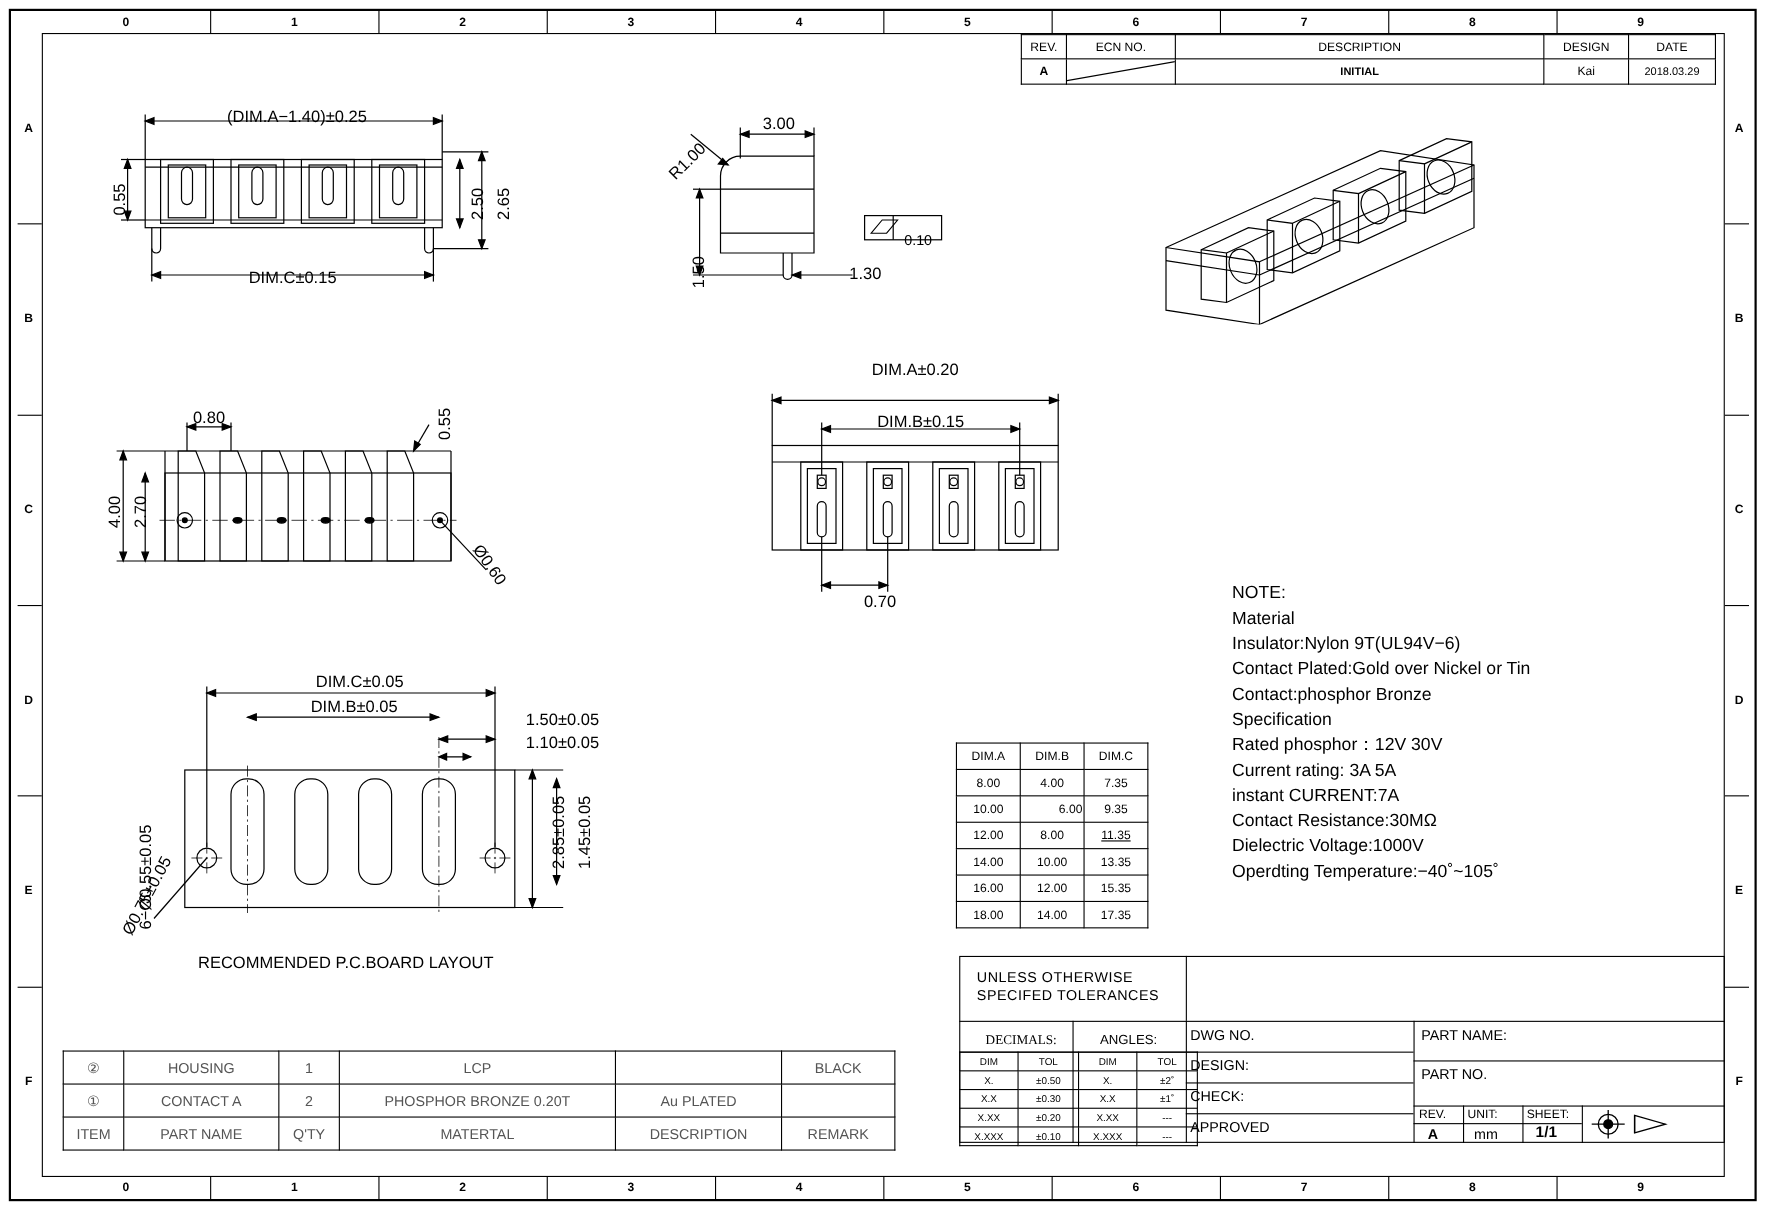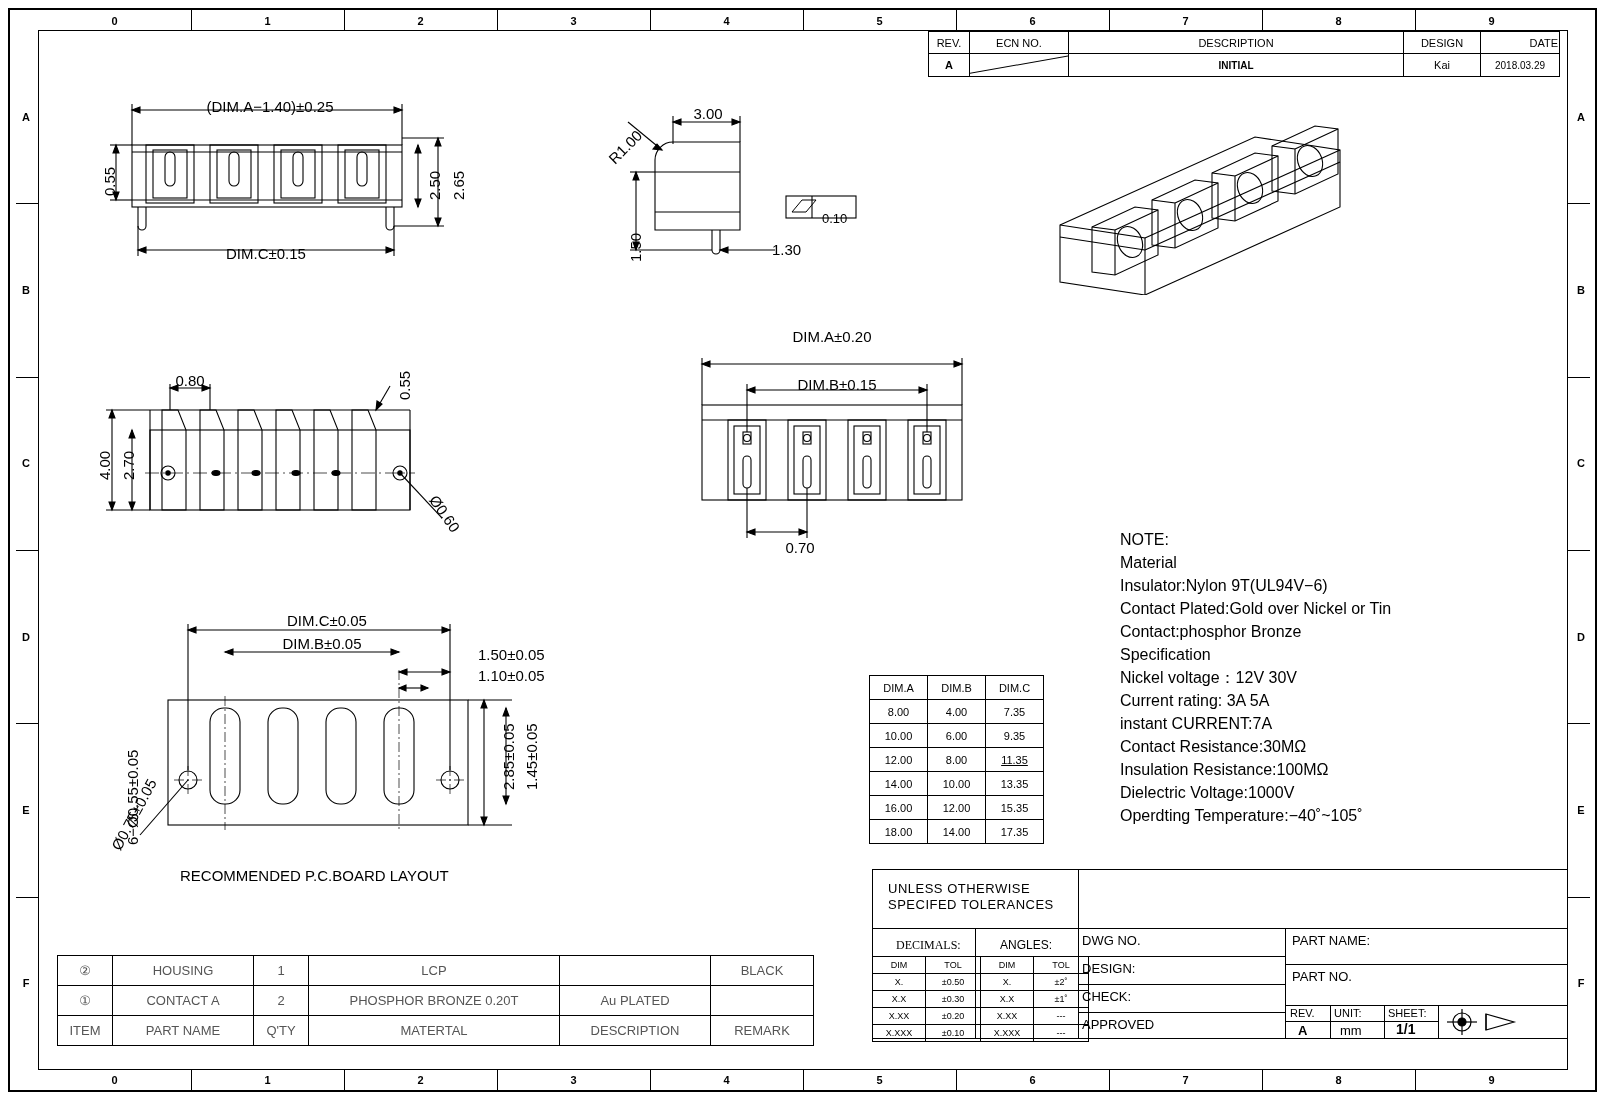--- a/index.html
+++ b/index.html
@@ -87,21 +87,21 @@
     </div>
 
   <div class="abs" style="left:928px;top:31px;">
     <table style="font-size:11px;text-align:center;">
       <tbody>
           <tr>
         <td style="width:38px;height:19px;">REV.</td>
         <td style="width:96px;">ECN NO.</td>
         <td style="width:332px;">DESCRIPTION</td>
         <td style="width:74px;">DESIGN</td>
-        <td style="width:76px;text-align:right;">DATE</td>
+        <td style="width:76px;">DATE</td>
       </tr>
       <tr>
         <td style="height:20px;font-weight:bold;">A</td>
         <td style="position:relative;">
           <div style="position:absolute;left:0;top:0;width:100%;height:100%;overflow:hidden;">
             <div style="position:absolute;left:-6px;top:10px;width:112px;height:1px;background:#000;transform:rotate(-10deg);"></div>
           </div>
         </td>
         <td style="font-weight:bold;font-size:10px;">INITIAL</td>
         <td>Kai</td>
@@ -413,21 +413,21 @@
             <td style="width:55px;height:21px;">DIM.B</td>
             <td style="width:55px;height:21px;">DIM.C</td>
           </tr>
           <tr>
             <td style="height:21px;">8.00</td>
             <td style="height:21px;">4.00</td>
             <td style="height:21px;">7.35</td>
           </tr>
           <tr>
             <td style="height:21px;">10.00</td>
-            <td style="height:21px;">6.00</td>
+            <td style="height:21px;text-align:right;">6.00</td>
             <td style="height:21px;">9.35</td>
           </tr>
           <tr>
             <td style="height:21px;">12.00</td>
             <td style="height:21px;">8.00</td>
             <td style="height:21px;text-decoration:underline;">11.35</td>
           </tr>
           <tr>
             <td style="height:21px;">14.00</td>
             <td style="height:21px;">10.00</td>
@@ -448,25 +448,24 @@
   </div>
 
   <div class="abs" style="left:1120px;top:528px;width:420px;">
     <div style="font-size:16px;line-height:23px;">NOTE:</div>
     <div id="notelines" style="font-size:16px;line-height:23px;">
         <div>Material</div>
         <div>Insulator:Nylon 9T(UL94V−6)</div>
         <div>Contact Plated:Gold over Nickel or Tin</div>
         <div>Contact:phosphor Bronze</div>
         <div>Specification</div>
-        <div>Nickel voltage：12V  30V</div>
+        <div>Rated phosphor：12V  30V</div>
         <div> Current rating: 3A   5A</div>
         <div>instant CURRENT:7A</div>
         <div>Contact Resistance:30MΩ</div>
-        <div>Insulation Resistance:100MΩ</div>
         <div>Dielectric Voltage:1000V</div>
         <div>Operdting Temperature:−40˚~105˚</div>
       </div>
   </div>
 
   <div class="bord" style="left:872px;top:869px;width:696px;height:170px;"></div>
 
   <div class="ln" style="left:872px;top:928px;width:696px;height:1px;"></div>
   <div class="ln" style="left:1078px;top:869px;width:1px;height:59px;"></div>
   <div class="txt" style="left:888px;top:881px;font-size:13px;letter-spacing:0.5px;">UNLESS OTHERWISE</div>

